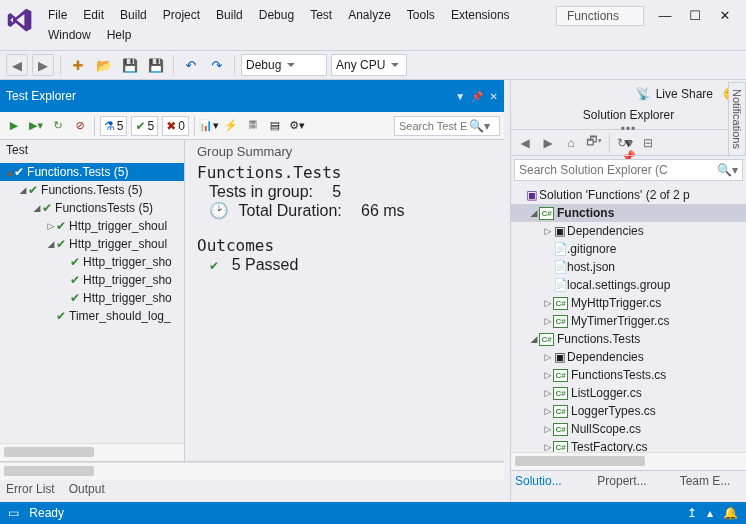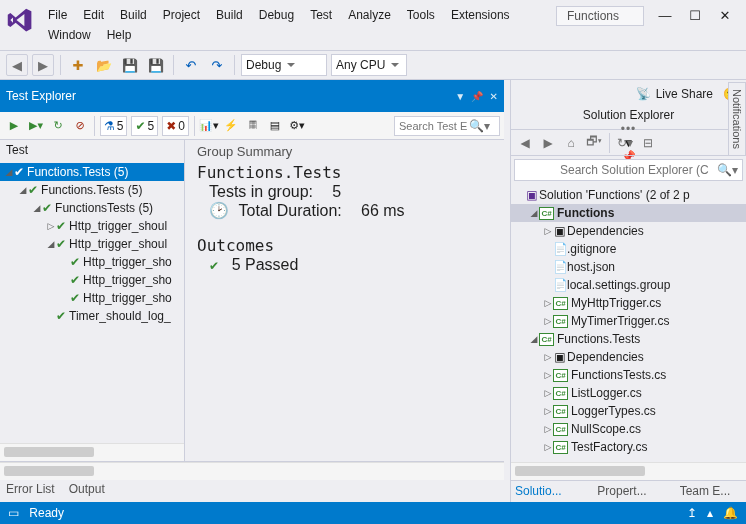--- a/index.html
+++ b/index.html
@@ -51,29 +51,29 @@
 .right{flex:1;display:flex;flex-direction:column;border-left:1px solid #cccedb;min-width:0;}
 .right .toprow{display:flex;align-items:center;justify-content:flex-end;height:28px;padding:0 8px;gap:10px;}
 .right .live{display:flex;align-items:center;gap:4px;color:#1e1e1e;}
 .notif-tab{position:absolute;right:0;top:82px;writing-mode:vertical-rl;background:#eeeef2;border:1px solid #cccedb;padding:6px 2px;font-size:11px;color:#525252;}
 .se-title{background:#eeeef2;color:#1e1e1e;display:flex;align-items:center;height:22px;padding:0 6px;font-weight:400;border-bottom:1px solid #cccedb;flex-direction:column;}
 .se-title .spacer{flex:1}
 .se-title .dots{letter-spacing:1px;color:#717171}
 .se-tb{display:flex;align-items:center;height:26px;padding:0 4px;gap:3px;color:#717171;border-bottom:1px solid #cccedb;}
 .se-tb .b{width:20px;height:20px;display:flex;align-items:center;justify-content:center;border:1px solid transparent;font-size:12px;}
 .se-search{margin:3px;display:flex;align-items:center;border:1px solid #cccedb;background:#fff;height:22px;padding:0 4px;color:#717171;}
-.se-search input{border:none;flex:1;font-size:12px;outline:none;margin-left:41px;}
+.se-search input{border:none;flex:1;font-size:12px;outline:none;}
 .se-tree{flex:1;overflow:hidden;font-size:12px;padding:2px 0;}
 .se-node{display:flex;align-items:center;height:18px;white-space:nowrap;overflow:hidden;}
 .se-node .tw{width:10px;text-align:center;color:#606060;font-size:9px;}
 .bold{font-weight:600}
 .se-sel{background:#cccedb;}
 .cs-badge{display:inline-flex;align-items:center;justify-content:center;width:15px;height:13px;background:#fff;border:1px solid #388a34;color:#388a34;font-size:8px;font-weight:bold;margin-right:3px;}
 .proj-badge{display:inline-flex;align-items:center;justify-content:center;width:15px;height:13px;background:#fff;border:1px solid #388a34;color:#388a34;font-size:8px;font-weight:bold;margin-right:3px;}
-.sln-tabs{display:flex;border-top:1px solid #cccedb;height:22px;gap:12px;}
+.sln-tabs{display:flex;border-top:1px solid #cccedb;height:32px;gap:12px;}
 .sln-tabs span{flex:1;padding:3px 4px;color:#525252;white-space:nowrap;overflow:hidden;text-overflow:ellipsis;}
 .sln-tabs .active{color:#007acc}
 .status{height:22px;background:#007acc;color:#fff;display:flex;align-items:center;padding:0 8px;gap:10px;font-size:12px;}
 .status .spacer{flex:1}
 .ic{display:inline-block;width:14px;text-align:center;}
 .row2{margin-left:12px}
 </style>
 </head>
 <body>
 

